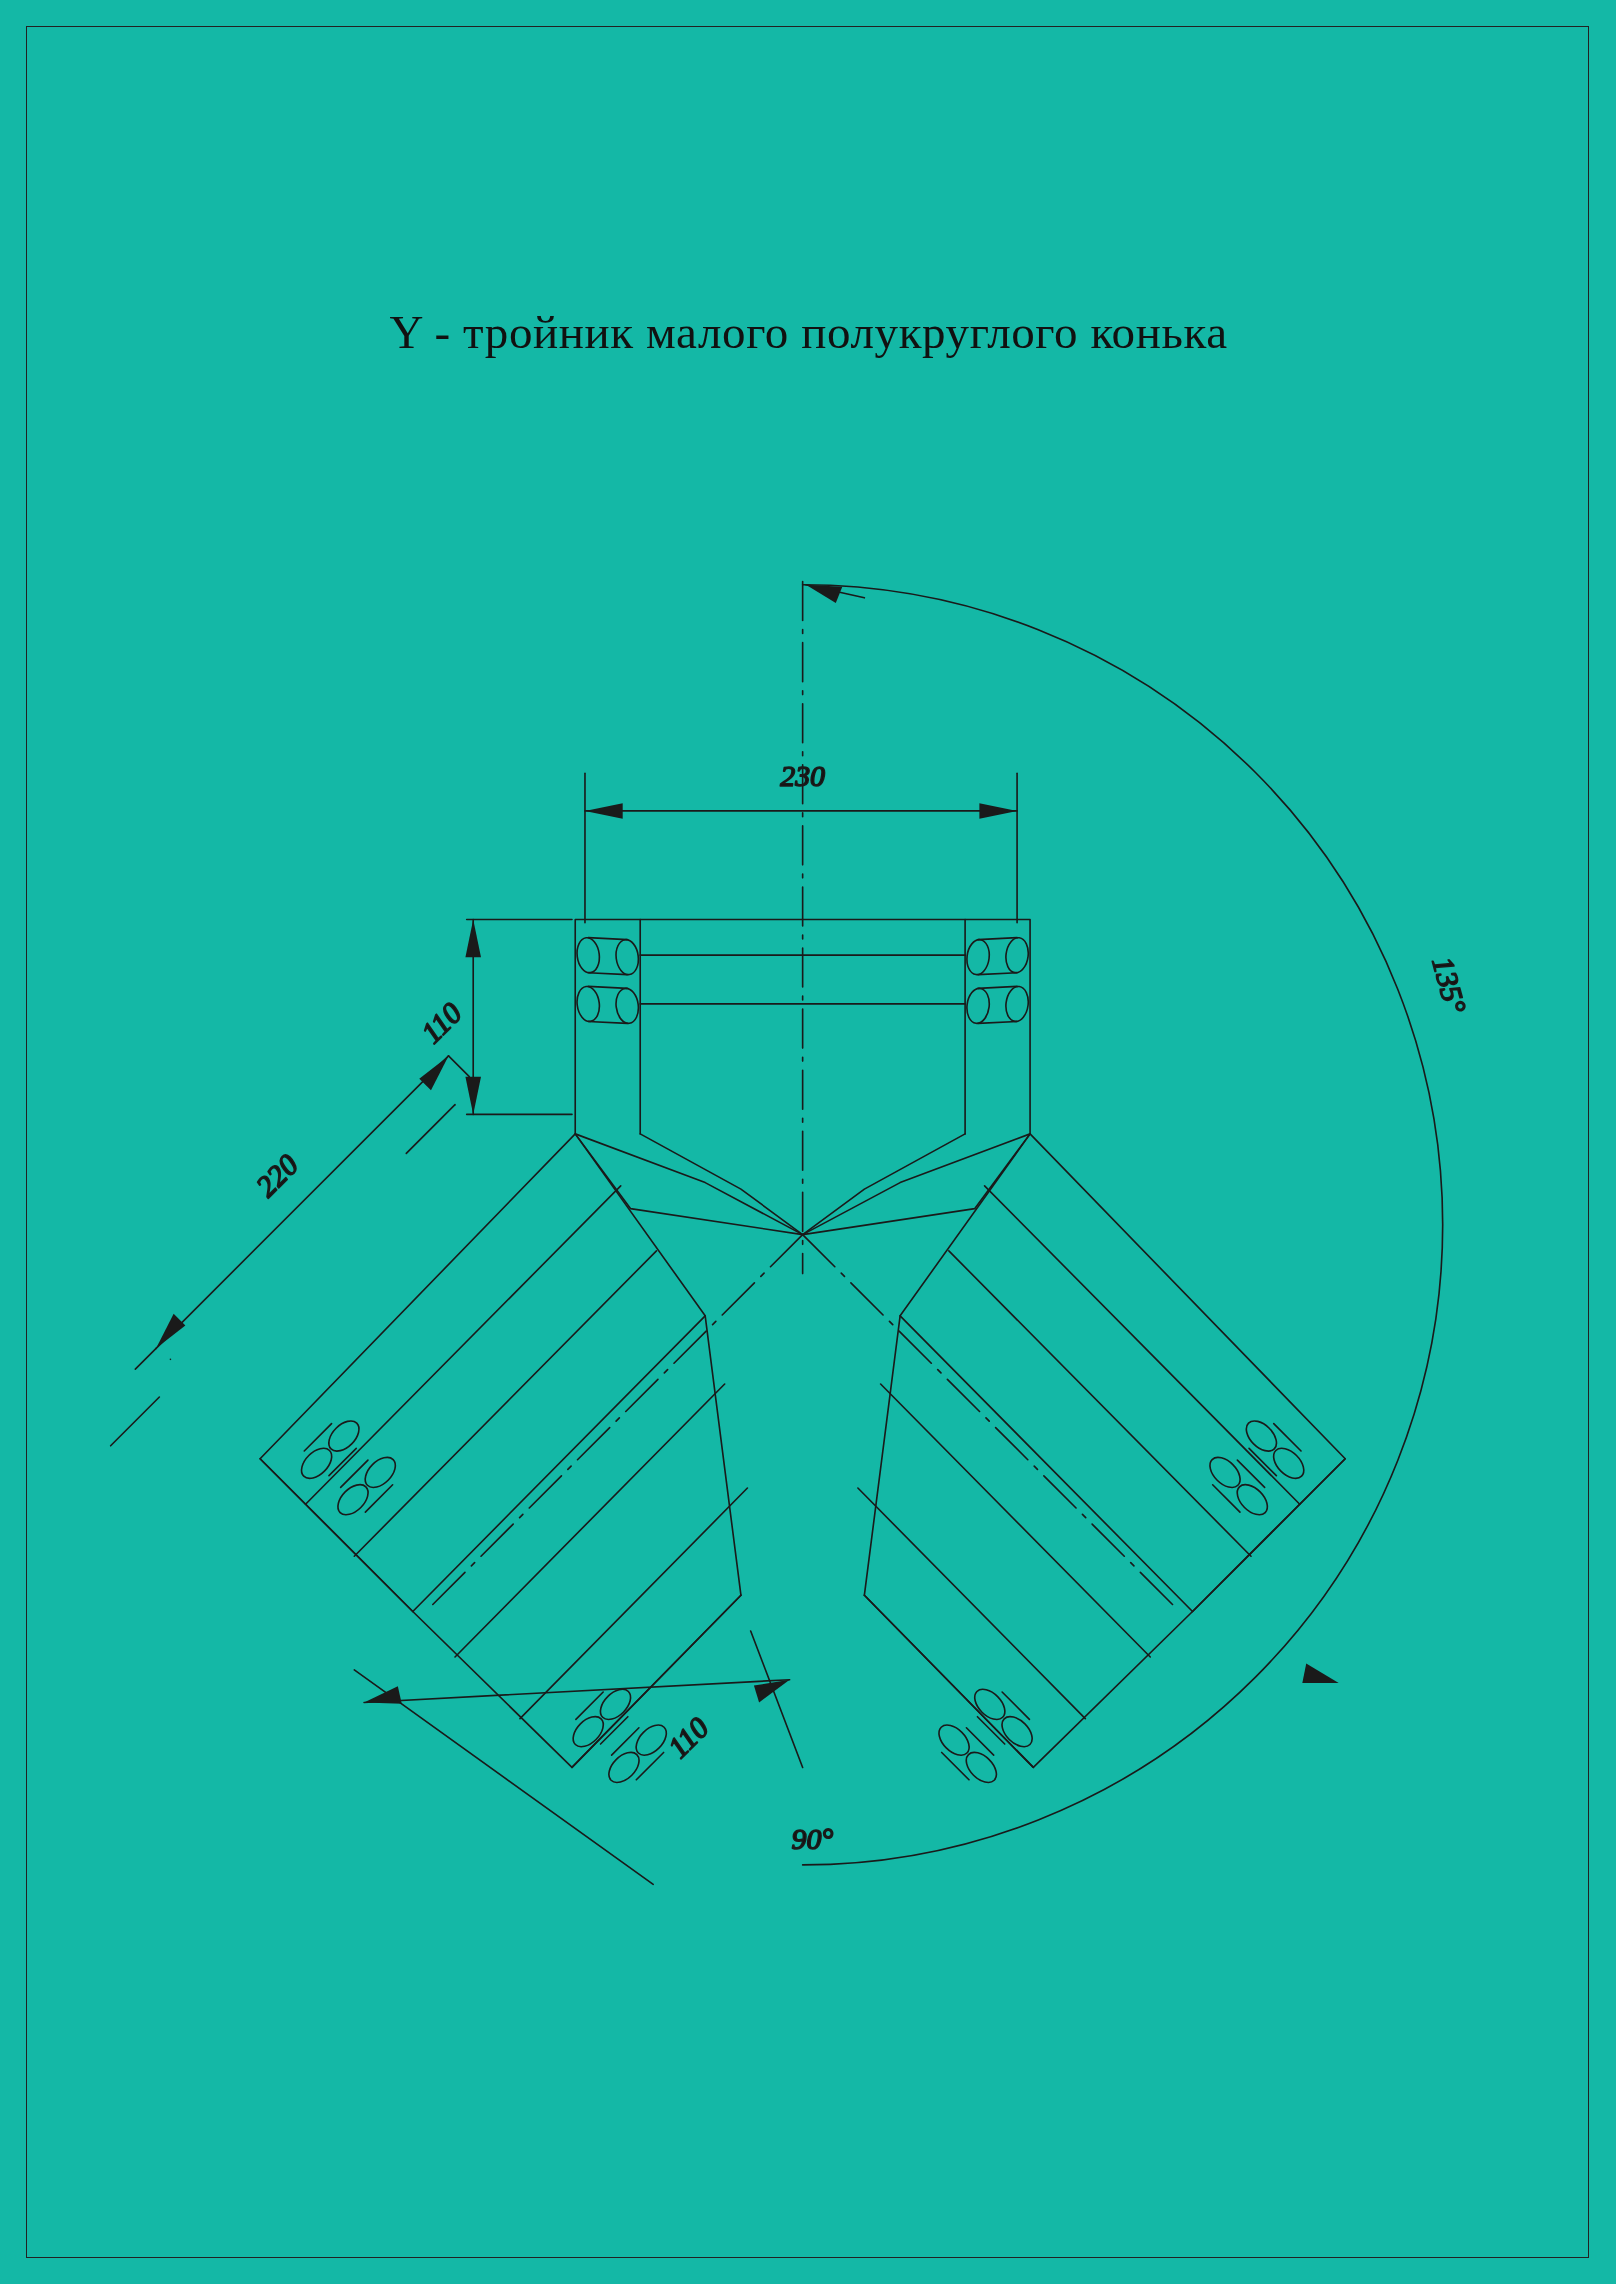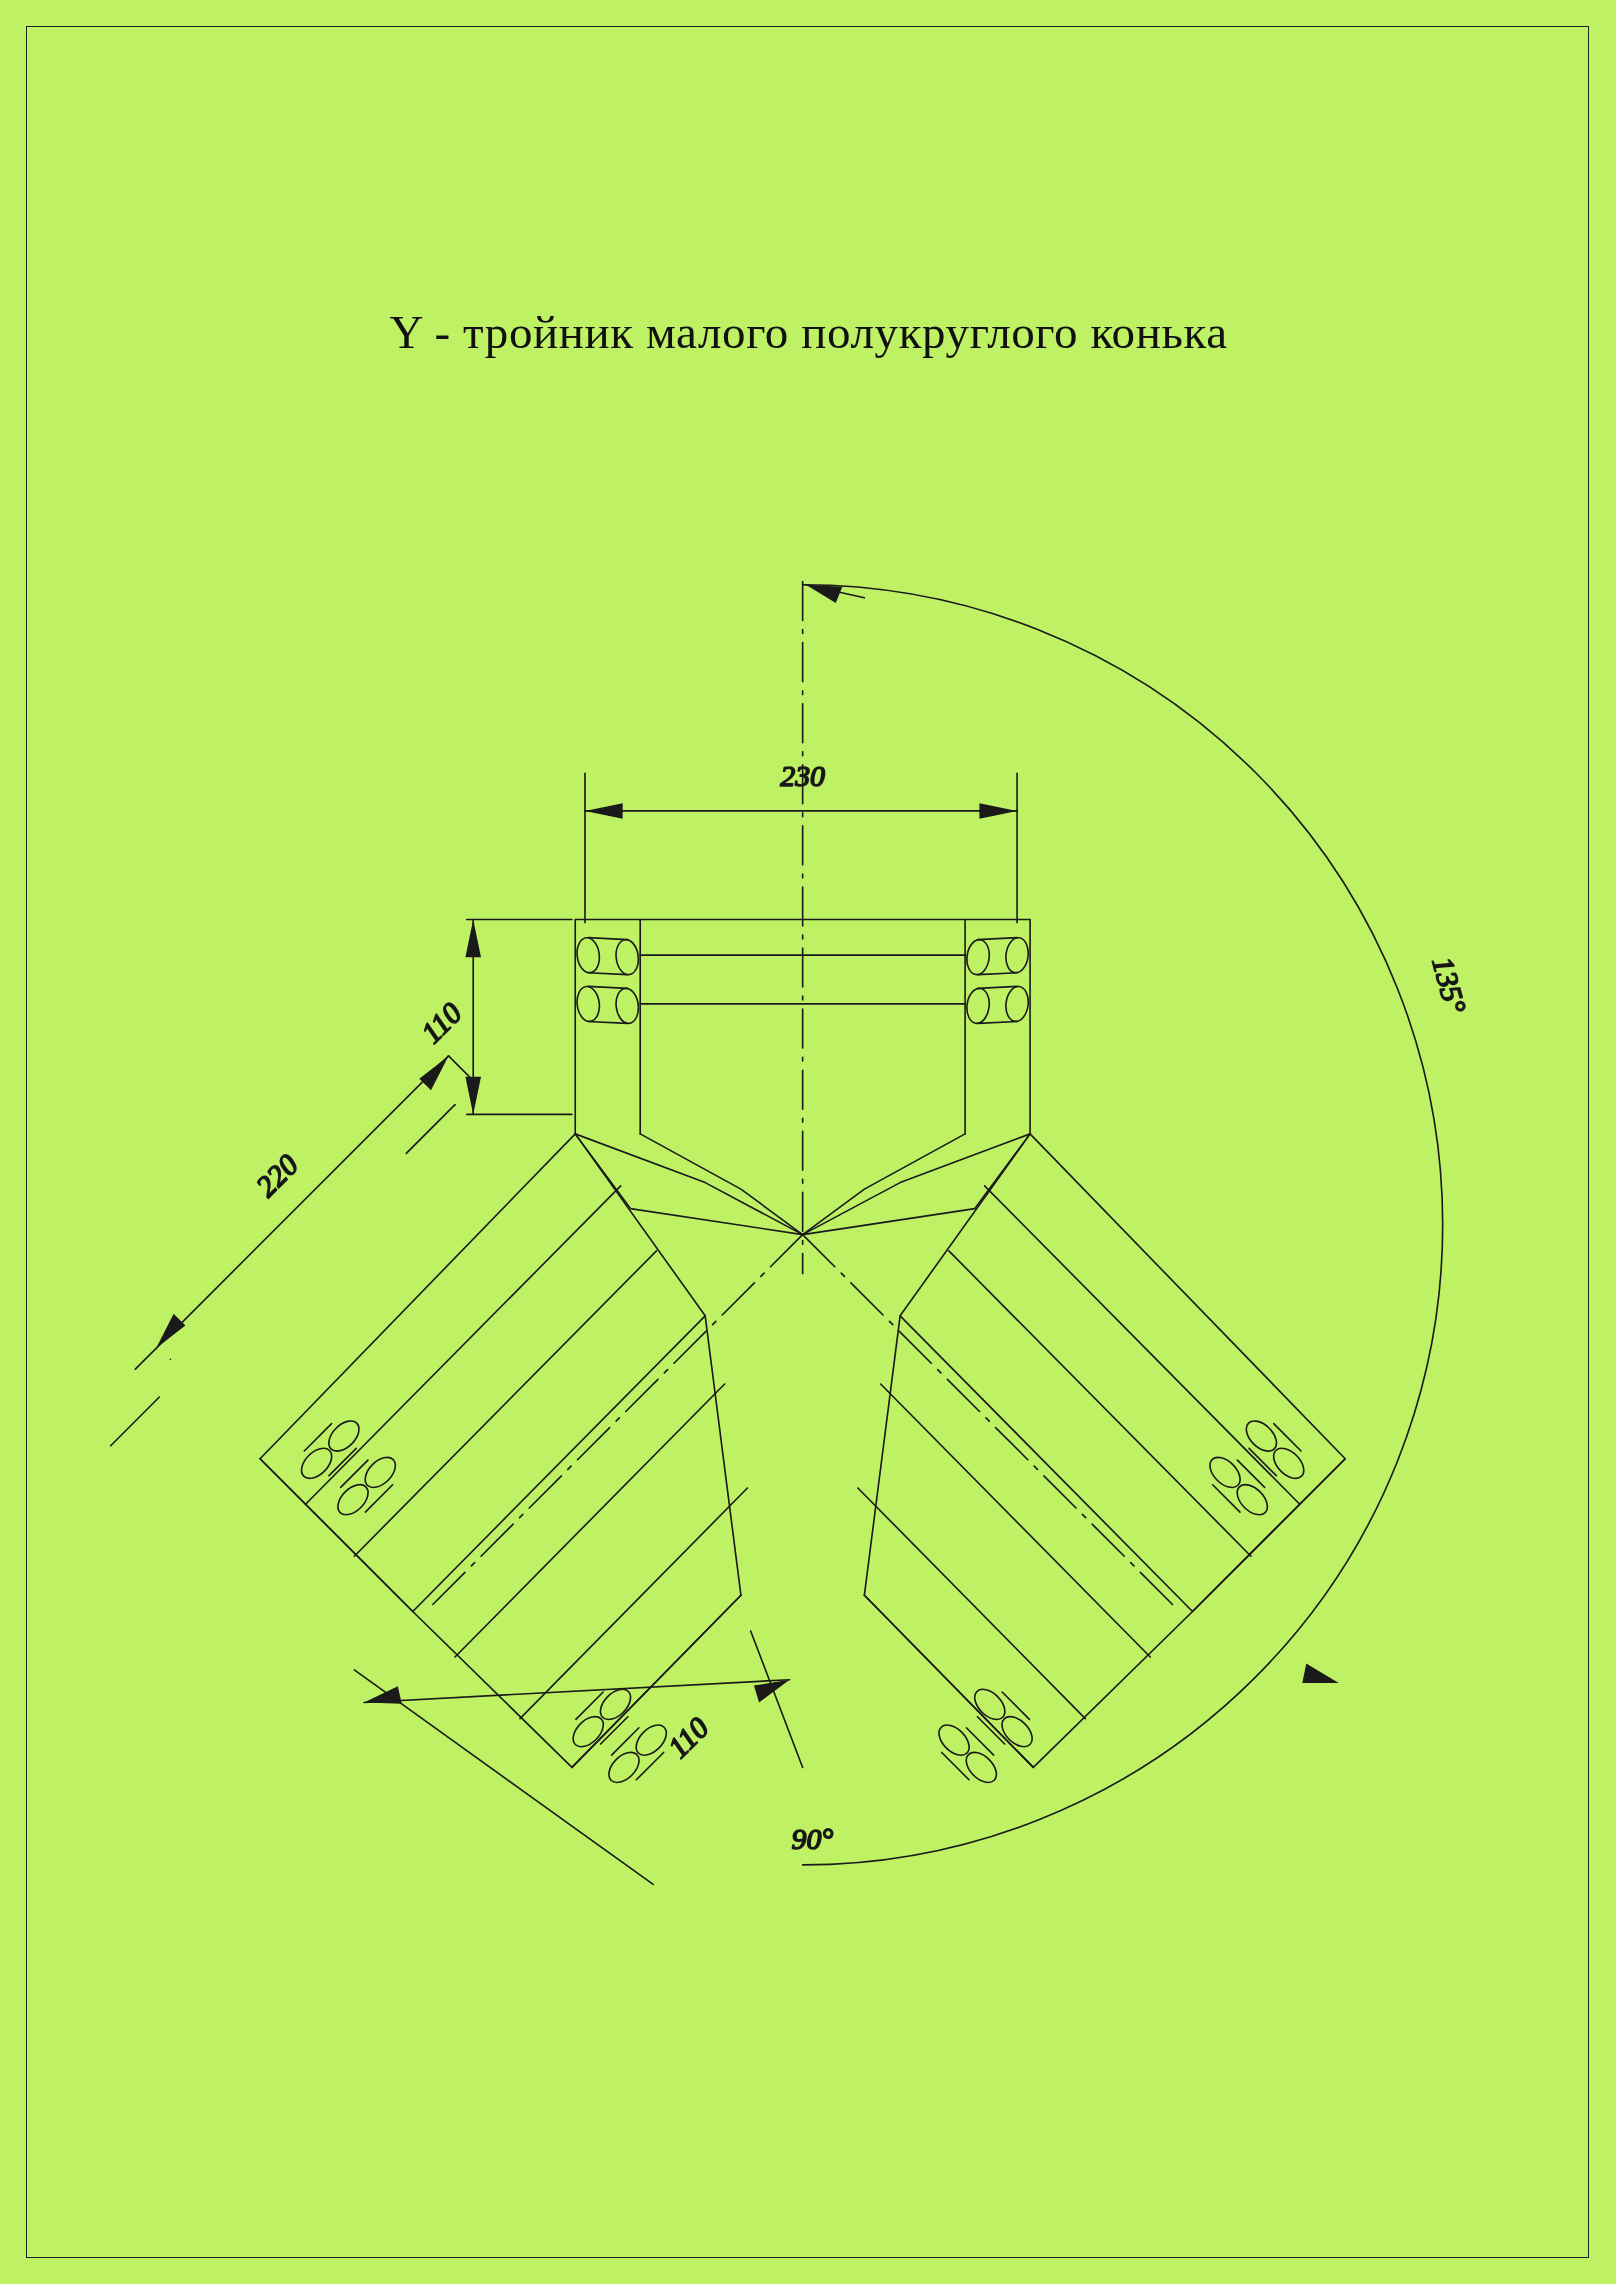--- a/index.html
+++ b/index.html
@@ -13,21 +13,21 @@
     font-family: "Liberation Serif", serif;
     color: #1a1a1a;
     position: relative;
     overflow: hidden;
   }
   #sheet {
     position: absolute;
     left: 0; top: 0;
     width: 1617px;
     height: 2284px;
-    background: #bef264;
+    background: #14b8a6;
   }
   #sheet-border {
     position: absolute;
     left: 26px;
     top: 26px;
     width: 1563px;
     height: 2232px;
     border: 1.3px solid #222;
     box-sizing: border-box;
   }

